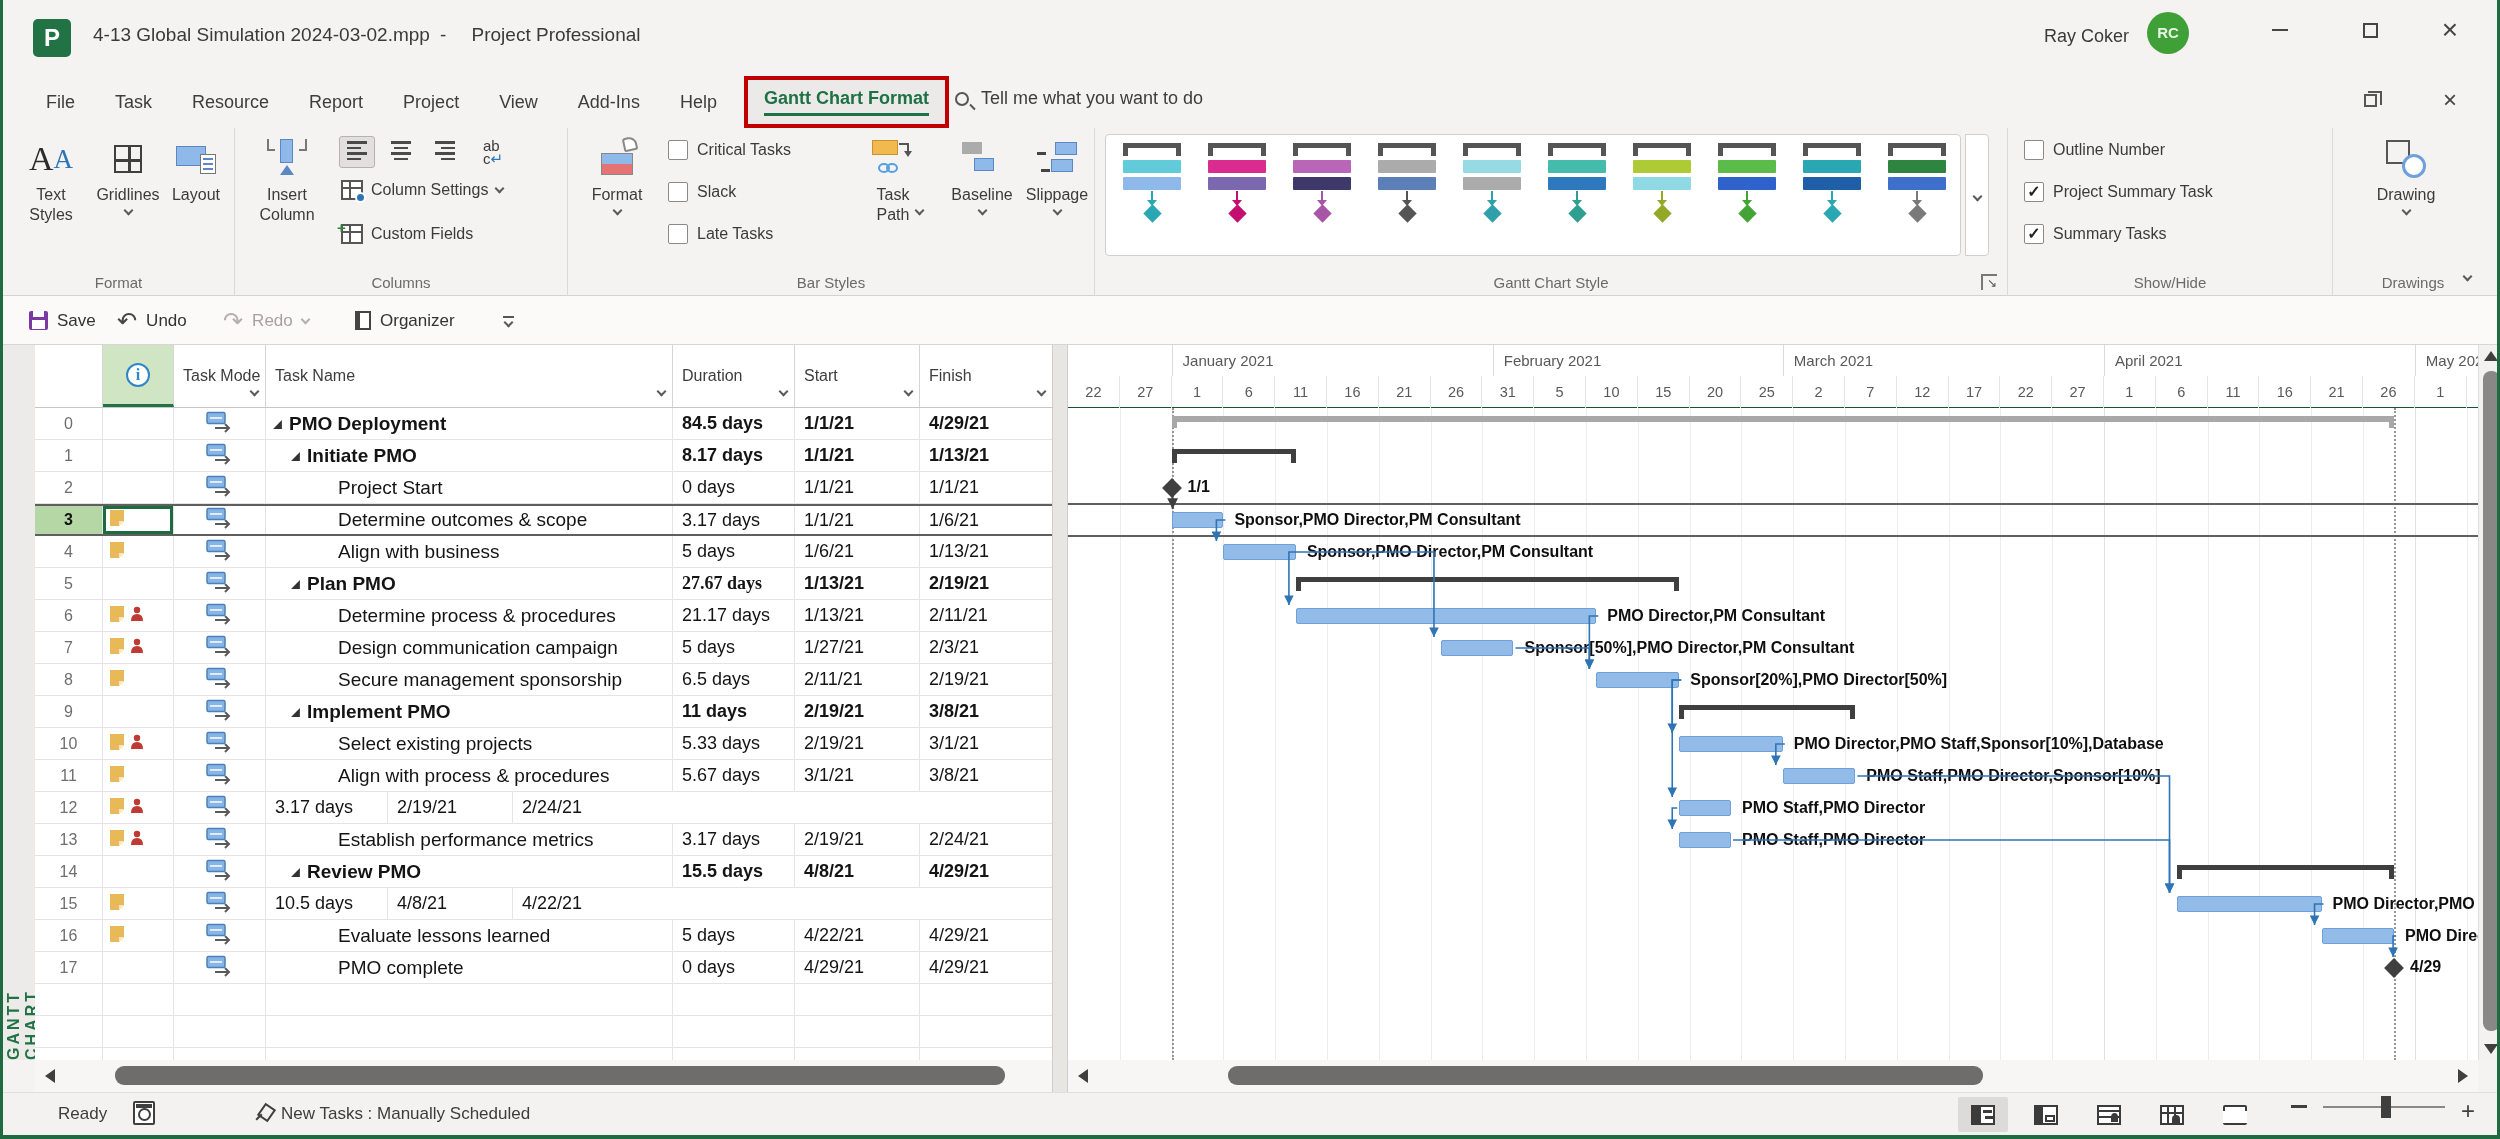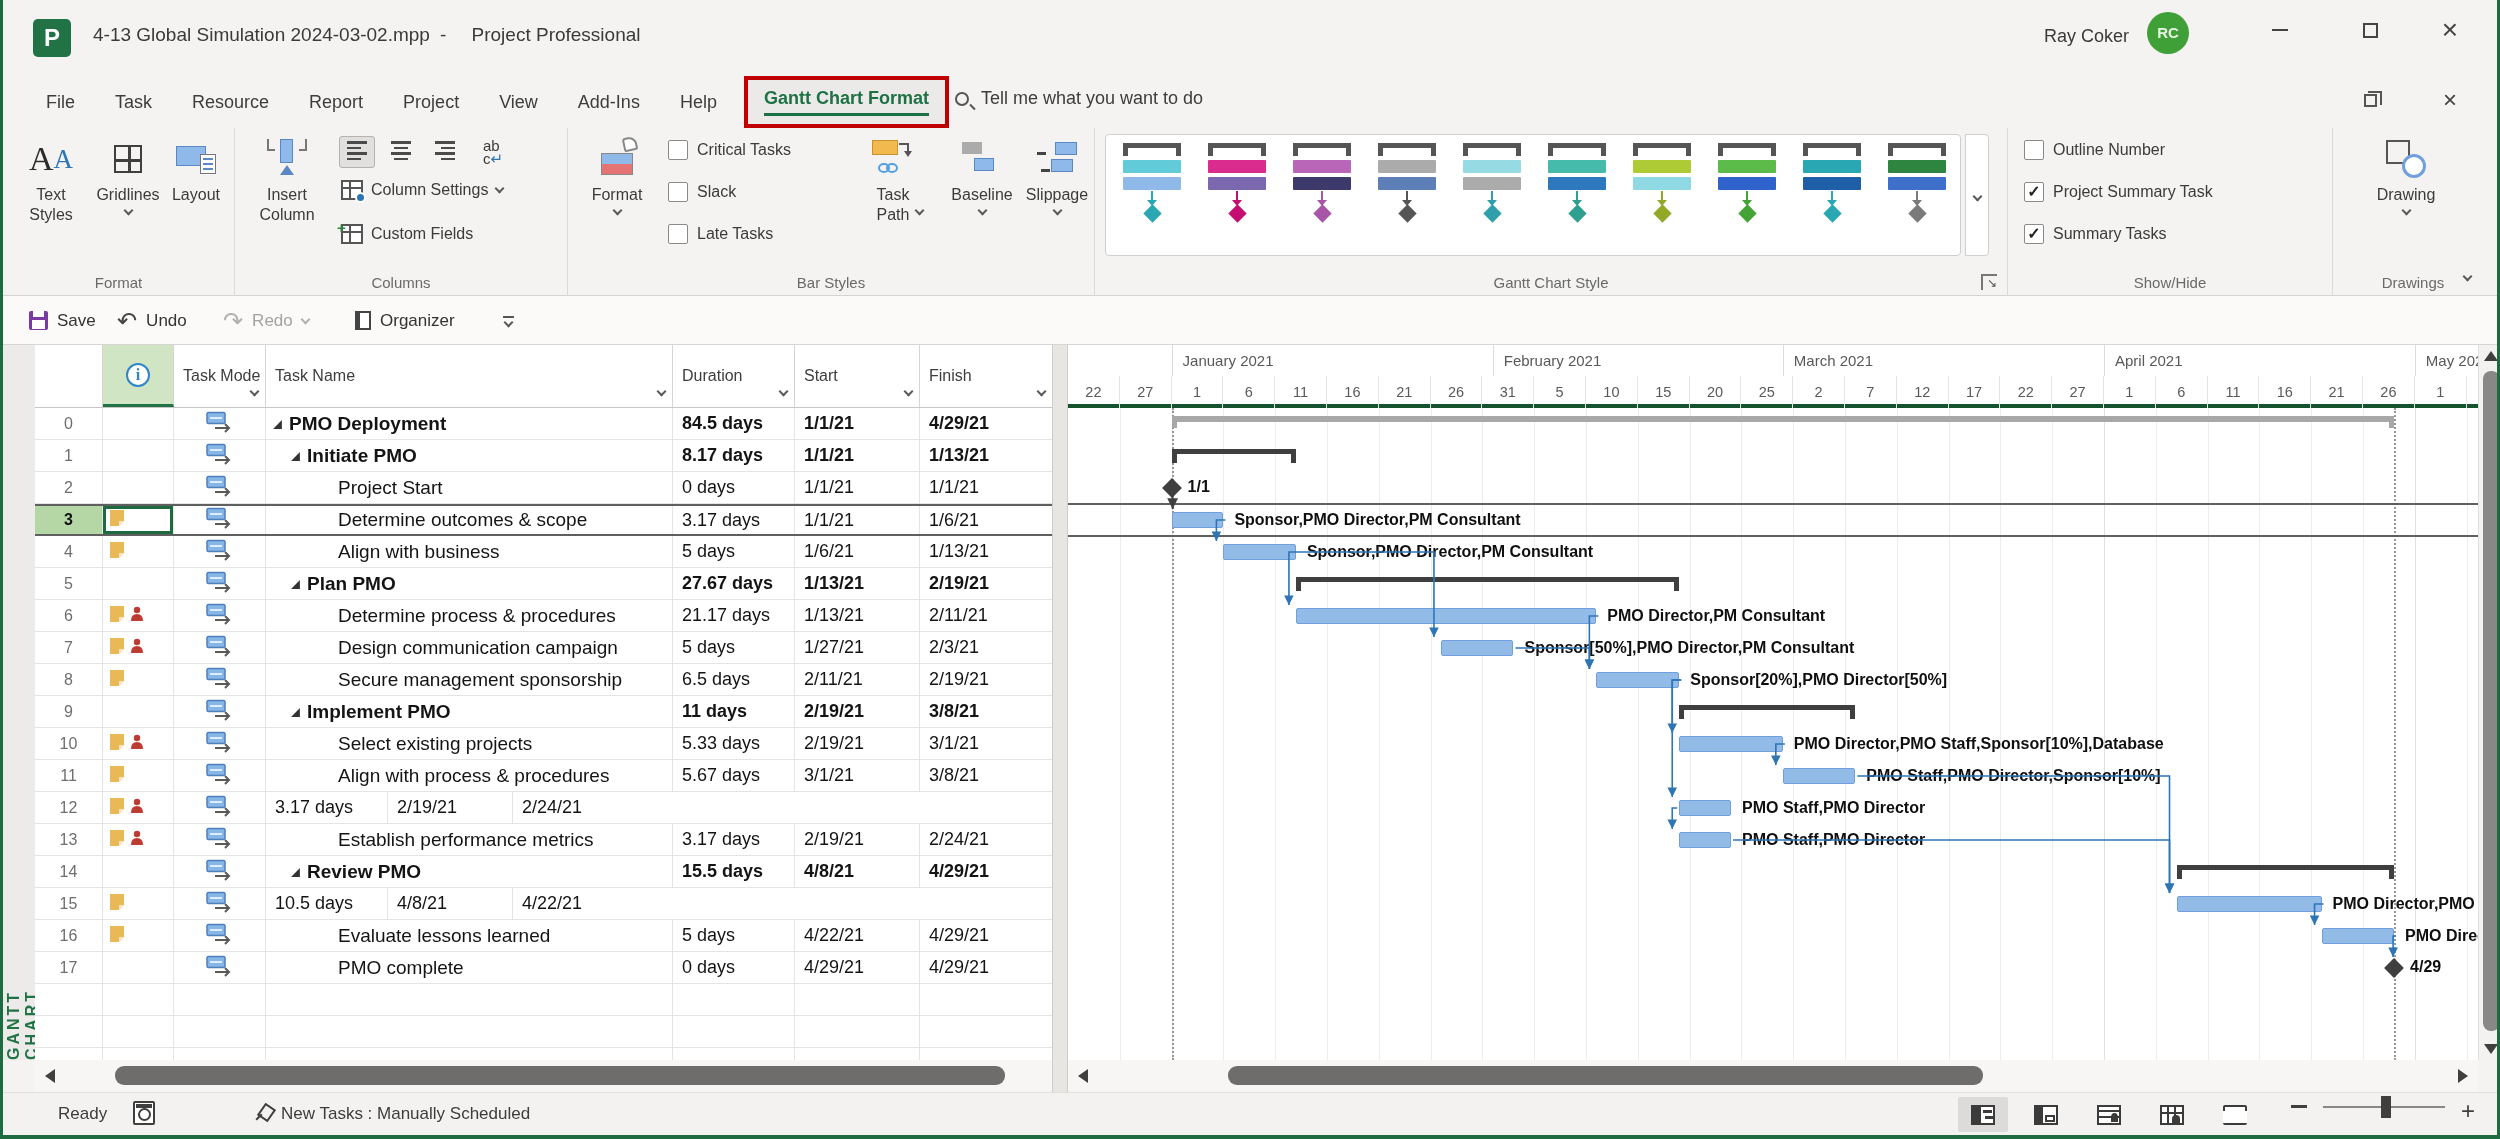--- a/index.html
+++ b/index.html
@@ -146,21 +146,21 @@
   .trow.sel { border-top:2px solid #5f5f5f; border-bottom:2px solid #5f5f5f; }
   .trow.sel .c-num { background:#B5D7A5; color:#111; font-weight:bold; }
   .trow.sel .c-info { box-shadow:inset 0 0 0 3px #1E6B41; }
   #splitter { position:absolute; left:1049px; top:345px; width:16px; height:747px; background:#e8e6e3; border-left:1px solid #cfcdcb; border-right:1px solid #cfcdcb; }
 
   
   #chartpane { position:absolute; left:1065px; top:345px; width:1410px; height:715px; background:#fff; overflow:hidden; }
   #months { position:absolute; left:0; top:0; width:1410px; height:31px; }
   .mcell { position:absolute; top:0; height:31px; font-size:15px; color:#595959; line-height:31px; padding-left:10px;
            border-left:1px solid #dddbd9; overflow:hidden; white-space:nowrap; }
-  #ticks { position:absolute; left:0; top:31px; width:1410px; height:32px; border-bottom:4px solid #14532d; }
+  #ticks { position:absolute; left:0; top:31px; width:1410px; height:32px; border-bottom:1px solid #14532d; }
   .tkcell { position:absolute; top:0; height:32px; font-size:14.5px; color:#595959; line-height:32px; text-align:center;
             border-right:1px solid #e6e4e2; }
   #chartbody { position:absolute; left:0; top:63px; width:1410px; height:652px; }
   .gl { position:absolute; top:0; width:1px; height:652px; background:#efedeb; }
   .gl.mb { background:#e2e0de; }
   .dotline { position:absolute; top:0; width:0; height:652px; border-left:2px dotted #979797; }
   .selline { position:absolute; left:0; width:1410px; height:2px; background:#606060; }
   .gbar { position:absolute; height:16px; background:#92BBE8; border:1px solid #6FA0DC; border-radius:2px; }
   .gbar-label { position:absolute; font-size:16px; font-weight:bold; color:#0f0f0f; white-space:nowrap; line-height:20px; }
   .sum-b { position:absolute; background:#3F3F3F; }
@@ -711,21 +711,21 @@
                 <line x1="5" y1="7" x2="17" y2="7" stroke="#fff" stroke-width="1.5"></line>
                 <path d="M10 17 H24 M20 13 L24 17 L20 21" stroke="#5a5a5a" stroke-width="2" fill="none"></path>
               </svg></span>
           </div>
           <div class="tc c-name" style="width: 407px; padding-left: 24px;">
             <span><svg width="11" height="11" viewBox="0 0 10 10" style="margin-right:6px;flex:none">
                 <polygon points="1,9 9,9 9,1" fill="#333"></polygon>
               </svg></span>
             <span>Plan PMO</span>
           </div>
-          <div class="tc c-dur" style="width: 122px;">27.67 days</div>
+          <div class="tc c-dur" style="width: 122px; font-family: Liberation Serif, serif;">27.67 days</div>
           <div class="tc c-start" style="width: 125px;">1/13/21</div>
           <div class="tc c-fin" style="width: 132px; border-right: none;">2/19/21</div>
         </div>
         <div class="trow">
           <div class="tc c-num" style="width: 68px;">6</div>
           <div class="tc c-info" style="width: 71px;">
             <span><svg width="16" height="18" viewBox="0 0 16 18">
                 <path d="M1 1 h14 v11 l-5 5 h-9 z" fill="#E9B957"></path>
                 <path d="M10 17 v-5 h5 z" fill="#f7e6c2"></path>
               </svg></span>

